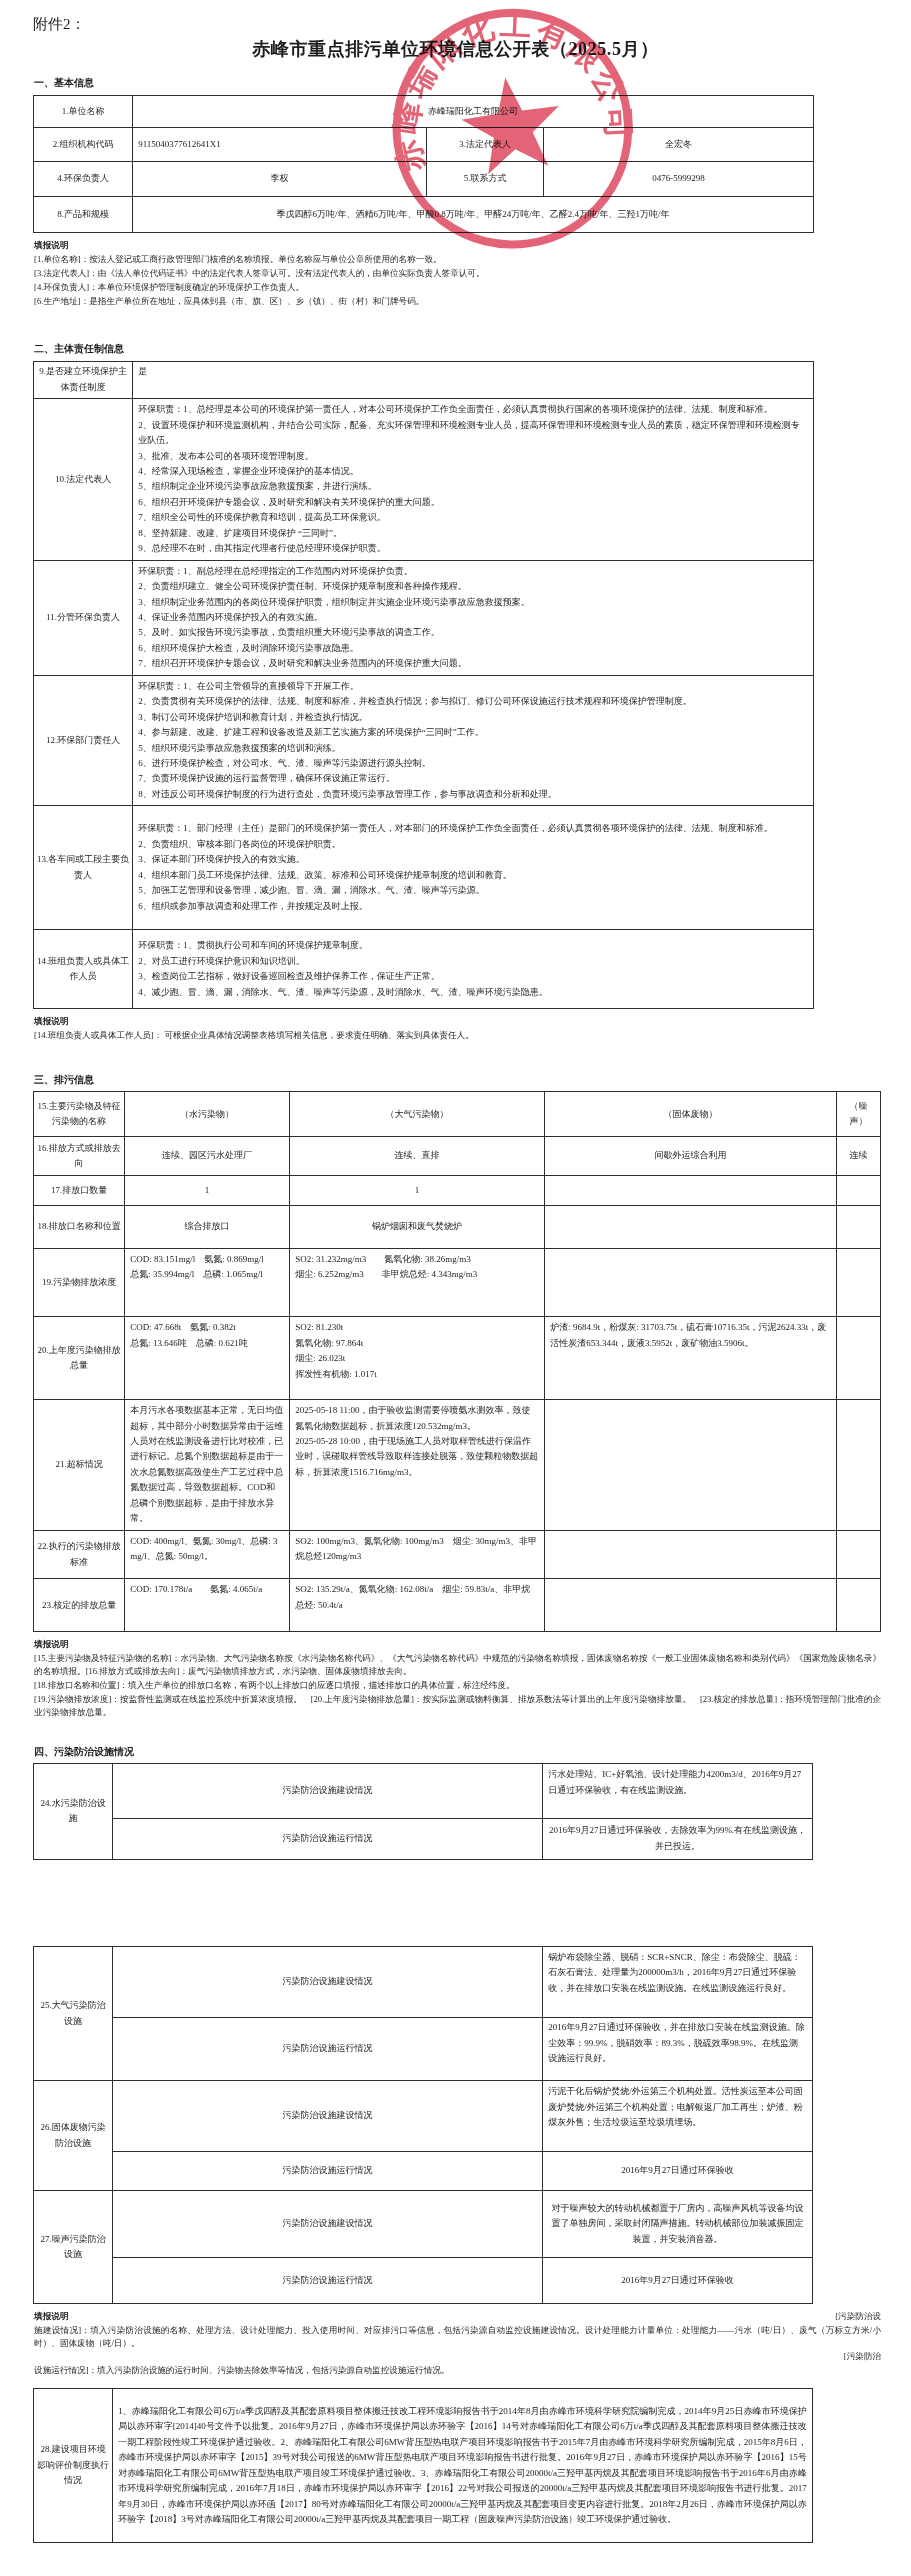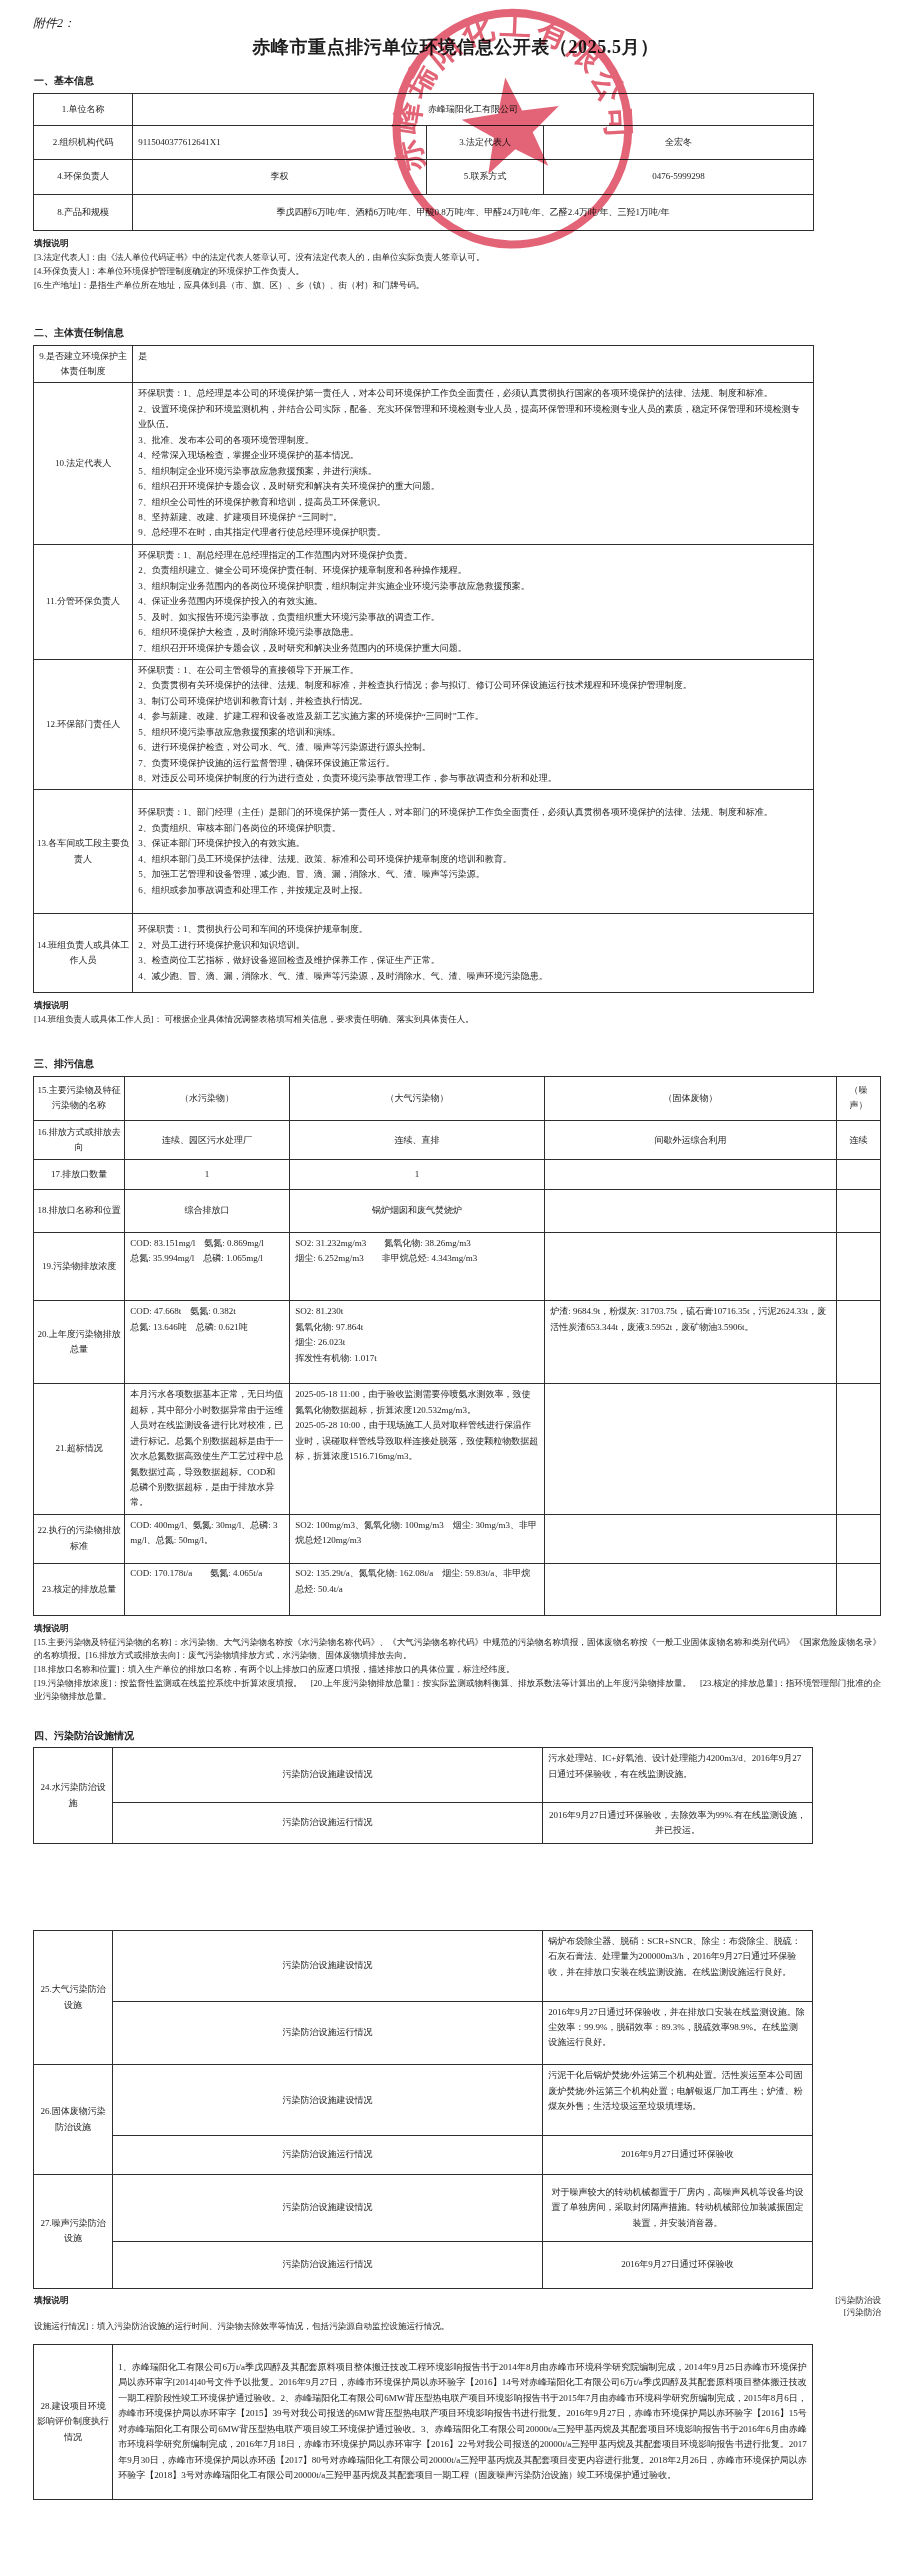--- a/index.html
+++ b/index.html
@@ -1,19 +1,19 @@
 <!DOCTYPE html>
 <html style="font-size:9.2px"><head>
 <meta charset="utf-8">
 <style>
   html,body{margin:0;padding:0;background:#f2f2f2;}
   .page{position:relative;width:911px;min-height:2576px;margin:0 auto;background:#ffffff;
         font-family:"Liberation Serif","DejaVu Serif",serif;color:#1c1c1c;overflow:hidden;}
   .content{padding:15px 33px 0 33px;position:relative;}
-  .attach{font-size:12px;margin:0 0 3.4px 0;font-style:italic;}
+  .attach{font-size:15px;margin:0 0 3.4px 0;}
   .title{text-align:center;font-size:18px;font-weight:bold;letter-spacing:0.6px;margin:2.3px 0 15px 0;}
   .sec-h{font-size:10px;font-weight:bold;margin:15px 0 4.6px 1.1px;}
   table{border-collapse:collapse;table-layout:fixed;}
   .tbl-std{width:779px;}
   .tbl-wide{width:847px;}
   td{border:0.9px solid #2e2e2e;padding:2.9px 5.2px;font-size:9px;line-height:1.72;vertical-align:middle;word-break:break-all;}
   .lbl{text-align:center;padding:2.9px 2.3px;}
   .ctr{text-align:center;}
   .lft{text-align:left;vertical-align:top;}
   .pre{white-space:pre-line;}
@@ -70,20 +70,21 @@
       <tr>
         <td class="lbl" style="height:30px">8.产品和规模</td>
         <td class="ctr" colspan="3">季戊四醇6万吨/年、酒精6万吨/年、甲酸0.8万吨/年、甲醛24万吨/年、乙醛2.4万吨/年、三羟1万吨/年</td>
       </tr>
     </tbody>
       </table>
     <div class="notes">
       <div class="nh">
           <span>填报说明</span>
         </div>
+      <p>[1.单位名称]：按法人登记或工商行政管理部门核准的名称填报。单位名称应与单位公章所使用的名称一致。</p>
       <p>[3.法定代表人]：由《法人单位代码证书》中的法定代表人签章认可。没有法定代表人的，由单位实际负责人签章认可。</p>
       <p>[4.环保负责人]：本单位环境保护管理制度确定的环境保护工作负责人。</p>
       <p>[6.生产地址]：是指生产单位所在地址，应具体到县（市、旗、区）、乡（镇）、街（村）和门牌号码。</p>
     </div>
 
     <div class="sec-h" style="margin-top:34px">二、主体责任制信息</div>
     <table class="tbl-std">
       <colgroup>
           <col style="width:99px">
           <col style="width:681px">
@@ -299,20 +300,21 @@
         <td class="ctr">2016年9月27日通过环保验收</td>
       </tr>
     </tbody>
       </table>
 
     <div class="notes">
       <div class="nh">
         <span>填报说明</span>
         <span style="font-weight:normal">[污染防治设</span>
       </div>
+      <p style="text-align:justify">施建设情况]：填入污染防治设施的名称、处理方法、设计处理能力、投入使用时间、对应排污口等信息，包括污染源自动监控设施建设情况。设计处理能力计量单位：处理能力——污水（吨/日）、废气（万标立方米/小时）、固体废物（吨/日）。</p>
       <p style="text-align:right;margin-top:-1.1px">[污染防治</p>
       <p>设施运行情况]：填入污染防治设施的运行时间、污染物去除效率等情况，包括污染源自动监控设施运行情况。</p>
     </div>
 
     <table class="tbl-std" style="margin-top:10.3px">
       <colgroup>
           <col style="width:79px">
           <col style="width:700px">
         </colgroup>
       <tbody>

